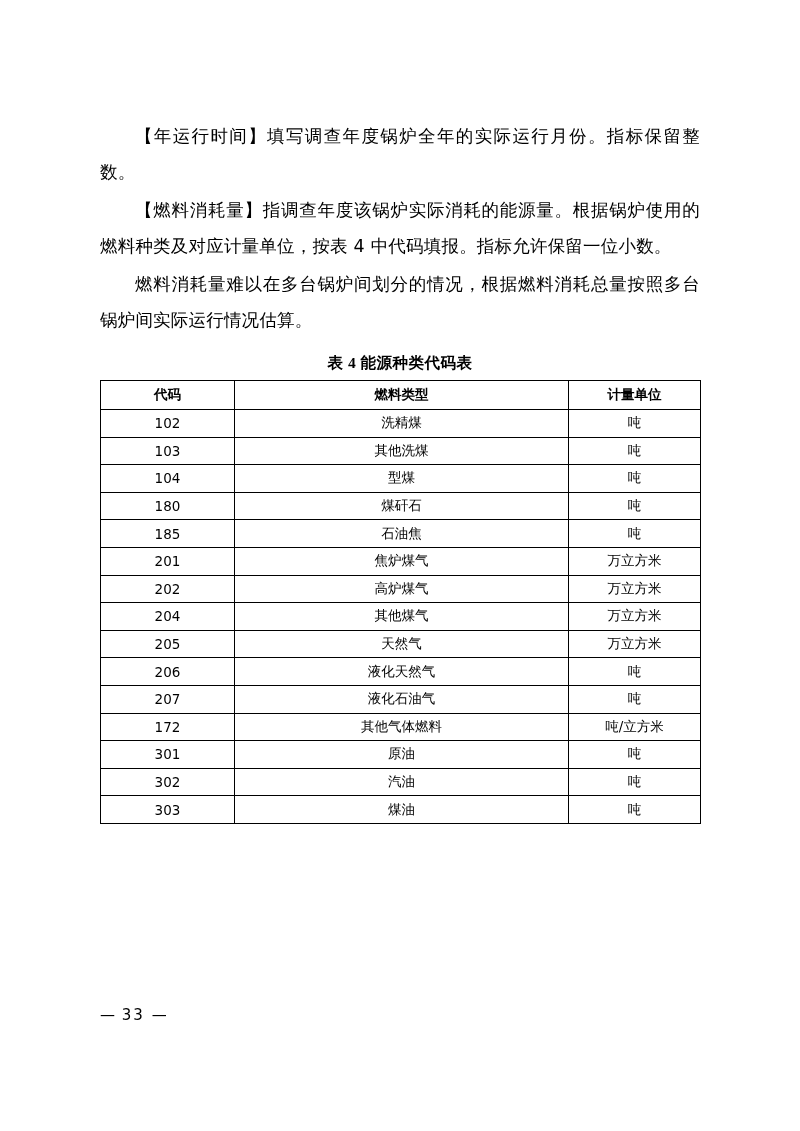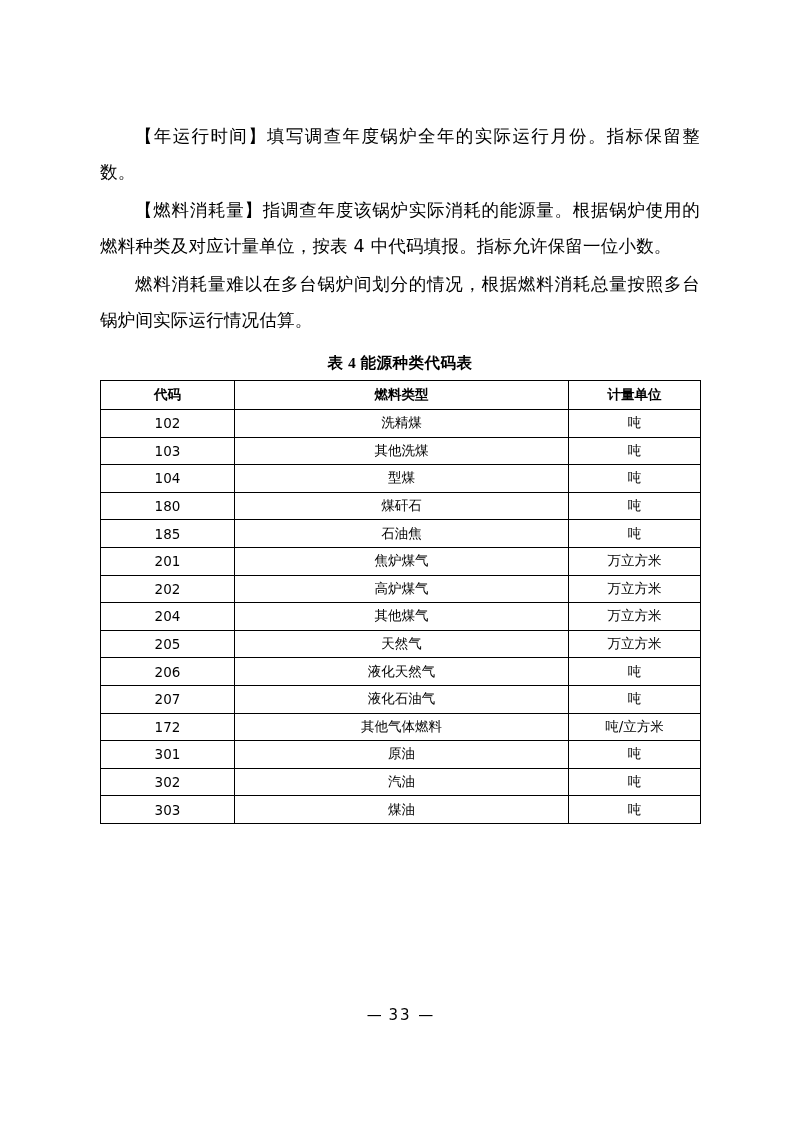--- a/index.html
+++ b/index.html
@@ -69,21 +69,21 @@
     height: 28px;
   }
   col.c-code { width: 134px; }
   col.c-type { width: 334px; }
   col.c-unit { width: 132px; }
   .footer {
     position: absolute;
     left: 100px;
     top: 1006px;
     width: 600px;
-    text-align: center;
+    text-align: left;
     font-size: 15px;
     letter-spacing: 2px;
   }
   .footer .dash {
     letter-spacing: 0;
   }
 </style>
 </head>
 <body>
 

